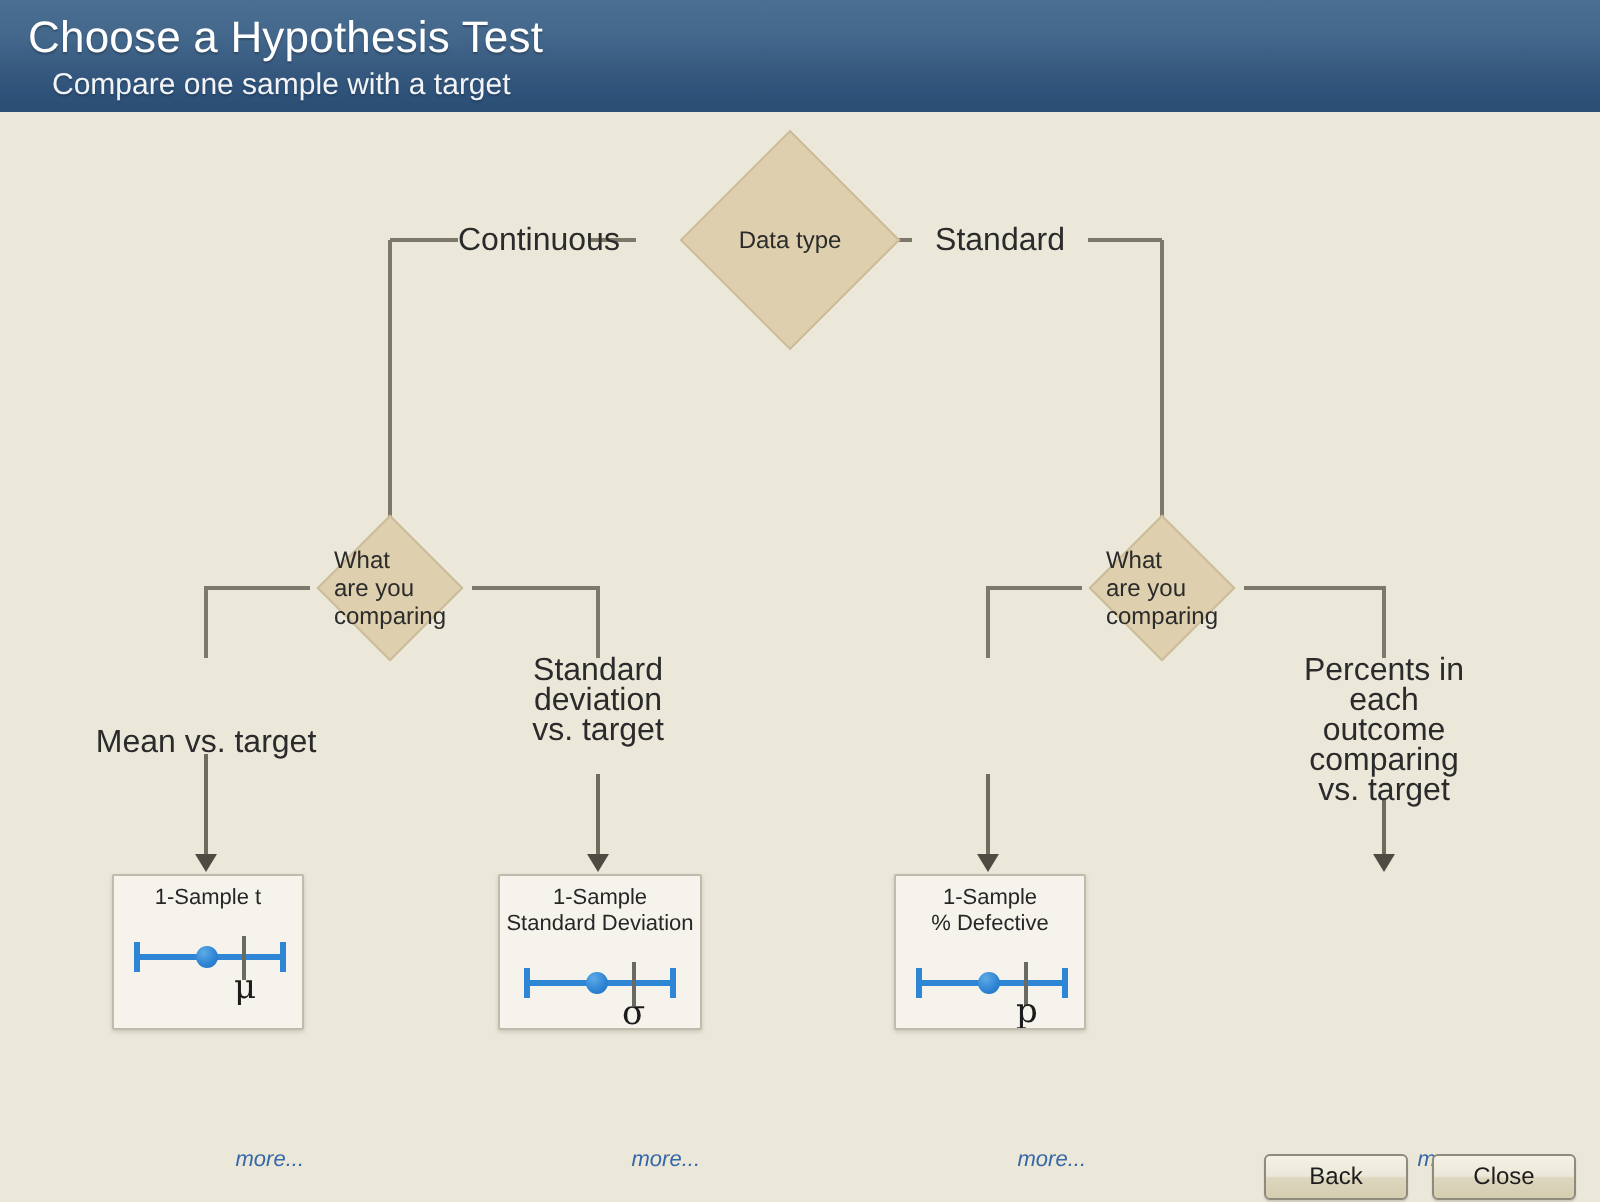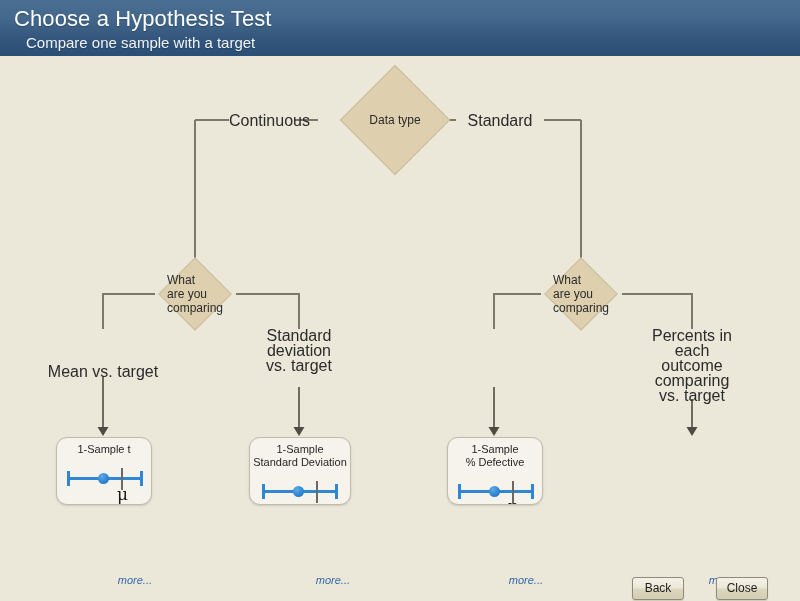--- a/index.html
+++ b/index.html
@@ -94,24 +94,24 @@
     color: #2b2b2b;
     font-size: 16px;
     line-height: 15px;
   }
 
   
   .card {
     position: absolute;
     box-sizing: border-box;
     width: 96px;
-    height: 68px;
+    height: 78px;
     background: #f5f3eb;
     border: 1px solid #bfbbad;
-    border-radius: 11px;
+    border-radius: 1px;
     box-shadow: 0 1px 2px rgba(90,85,65,0.22);
     overflow: hidden;
   }
   .card.wide { width: 102px; }
   .card-title {
     text-align: center;
     color: #262626;
     font-size: 11px;
     line-height: 13px;
     padding: 5px 2px 0 2px;
@@ -172,21 +172,21 @@
   .bc-dash {
     position: absolute;
     height: 0;
     border-top: 2px dashed #1f5f9e;
   }
 
   
   .btn {
     position: absolute;
     box-sizing: border-box;
-    width: 52px;
+    width: 72px;
     height: 23px;
     border: 1px solid #8e8a7c;
     border-radius: 3px;
     background: linear-gradient(to bottom, #f4f1e6 0%, #ece8d8 48%, #ddd7bf 52%, #d4cdb1 100%);
     color: #1d1d1d;
     font-size: 12px;
     font-family: "Liberation Sans", sans-serif;
     line-height: 21px;
     text-align: center;
     cursor: default;

